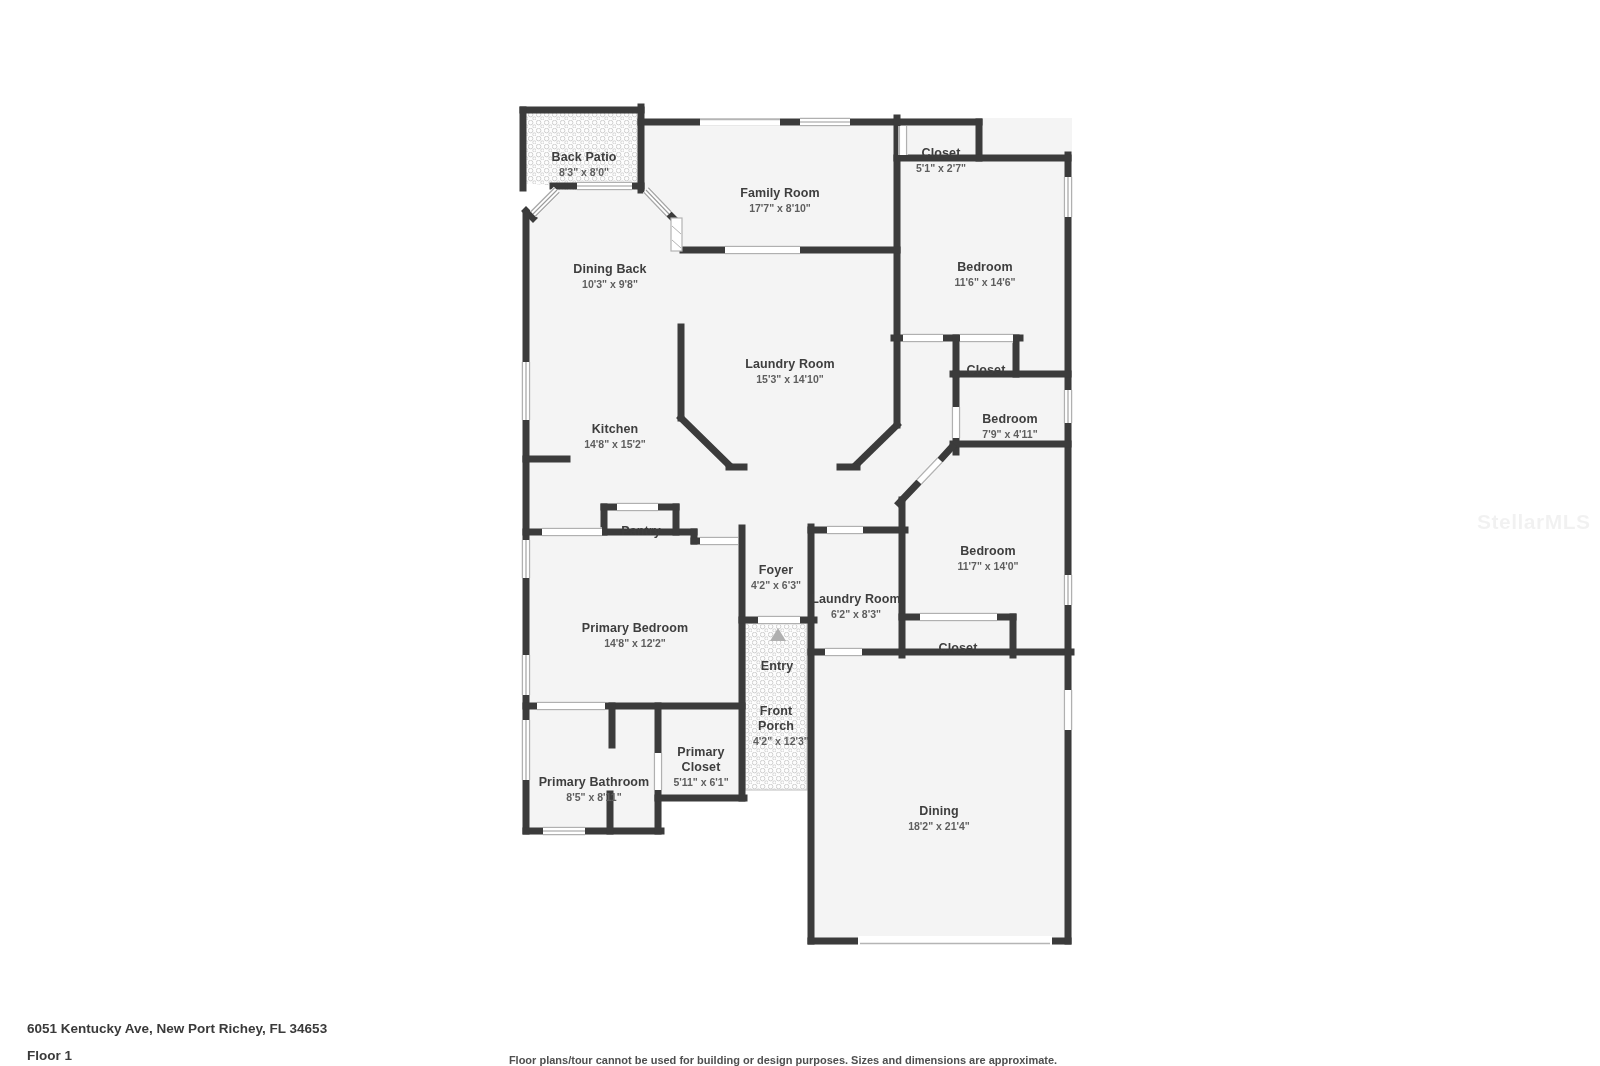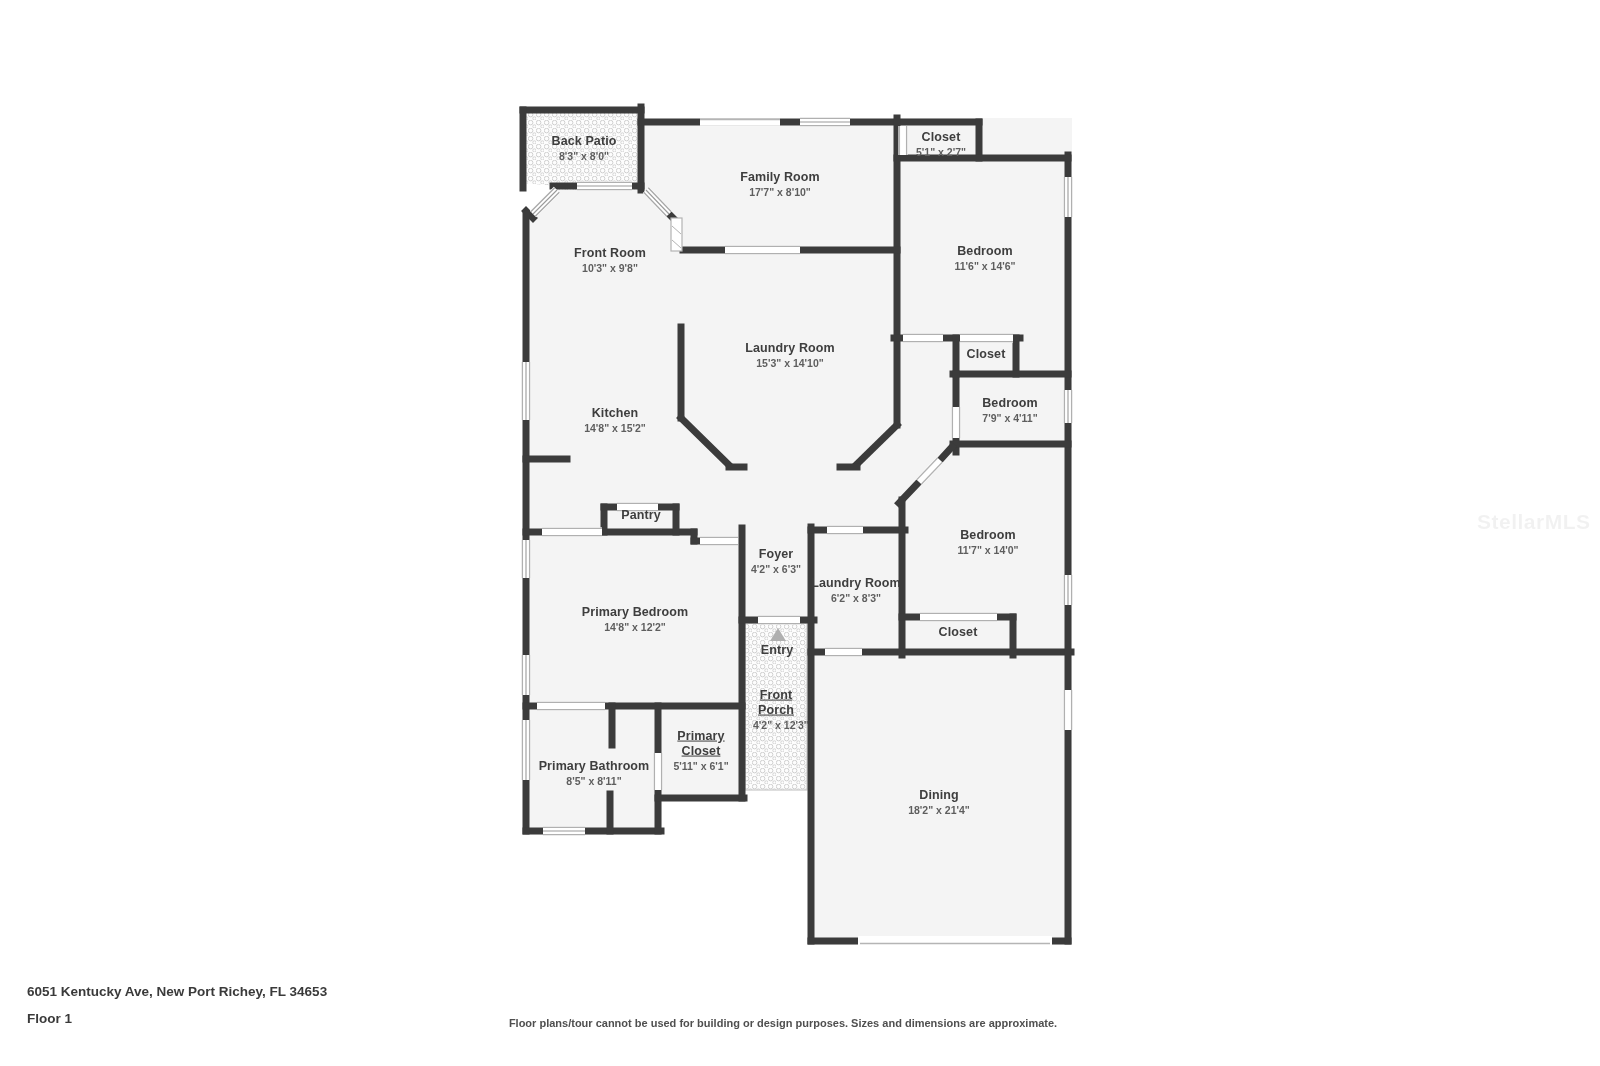--- a/index.html
+++ b/index.html
@@ -1,25 +1,25 @@
 <!DOCTYPE html>
 <html><head>
 <meta charset="utf-8">
 <style>
   html,body{margin:0;padding:0;background:#ffffff;}
   .stage{position:relative;width:1600px;height:1066px;background:#fff;overflow:hidden;
          font-family:"Liberation Sans",sans-serif;}
   #plan{position:absolute;left:0;top:0;width:1600px;height:1066px;}
   .room-label{position:absolute;transform:translate(-50%,-50%);text-align:center;
-              color:#3e3e3e;line-height:1.18;z-index:5;pointer-events:none;}
+              color:#3e3e3e;line-height:1.18;z-index:5;pointer-events:none;margin-top:16px;}
   .room-label .rn{display:block;font-weight:bold;font-size:12.5px;letter-spacing:.1px;}
   .room-label .rd{display:block;font-weight:bold;font-size:10.5px;color:#5e5e5e;margin-top:1px;}
-  .wrap .rn{white-space:normal;text-decoration:underline;}
+  .wrap .rn{white-space:normal;}
   .room-label{white-space:nowrap;}
-  .footer-text{position:absolute;font-weight:bold;color:#3a3a3a;}
+  .footer-text{position:absolute;font-weight:bold;color:#3a3a3a;margin-top:37px;}
   .address{left:27px;top:984px;font-size:13.5px;}
   .floorlbl{left:27px;top:1011px;font-size:13.5px;text-align:center;}
   .disclaimer{left:783px;top:1017px;transform:translateX(-50%);font-size:11px;color:#4f4f4f;text-align:center;}
   .watermark{position:absolute;left:1477px;top:510px;font-size:21px;font-weight:bold;
              color:rgba(0,0,0,0.055);letter-spacing:.5px;}
 </style>
 </head>
 <body>
 
 <div class="stage">
@@ -259,21 +259,21 @@
     </div>
   <div class="room-label" style="left:941px;top:144px">
       <span class="rn">Closet</span>
       <span class="rd">5'1" x 2'7"</span>
     </div>
   <div class="room-label" style="left:985px;top:258px">
       <span class="rn">Bedroom</span>
       <span class="rd">11'6" x 14'6"</span>
     </div>
   <div class="room-label" style="left:610px;top:260px">
-      <span class="rn">Front Room</span>
+      <span class="rn">Dining Back</span>
       <span class="rd">10'3" x 9'8"</span>
     </div>
   <div class="room-label" style="left:790px;top:355px">
       <span class="rn">Laundry Room</span>
       <span class="rd">15'3" x 14'10"</span>
     </div>
   <div class="room-label" style="left:986px;top:355px">
       <span class="rn">Closet</span>
       <span class="rd"></span>
     </div>

